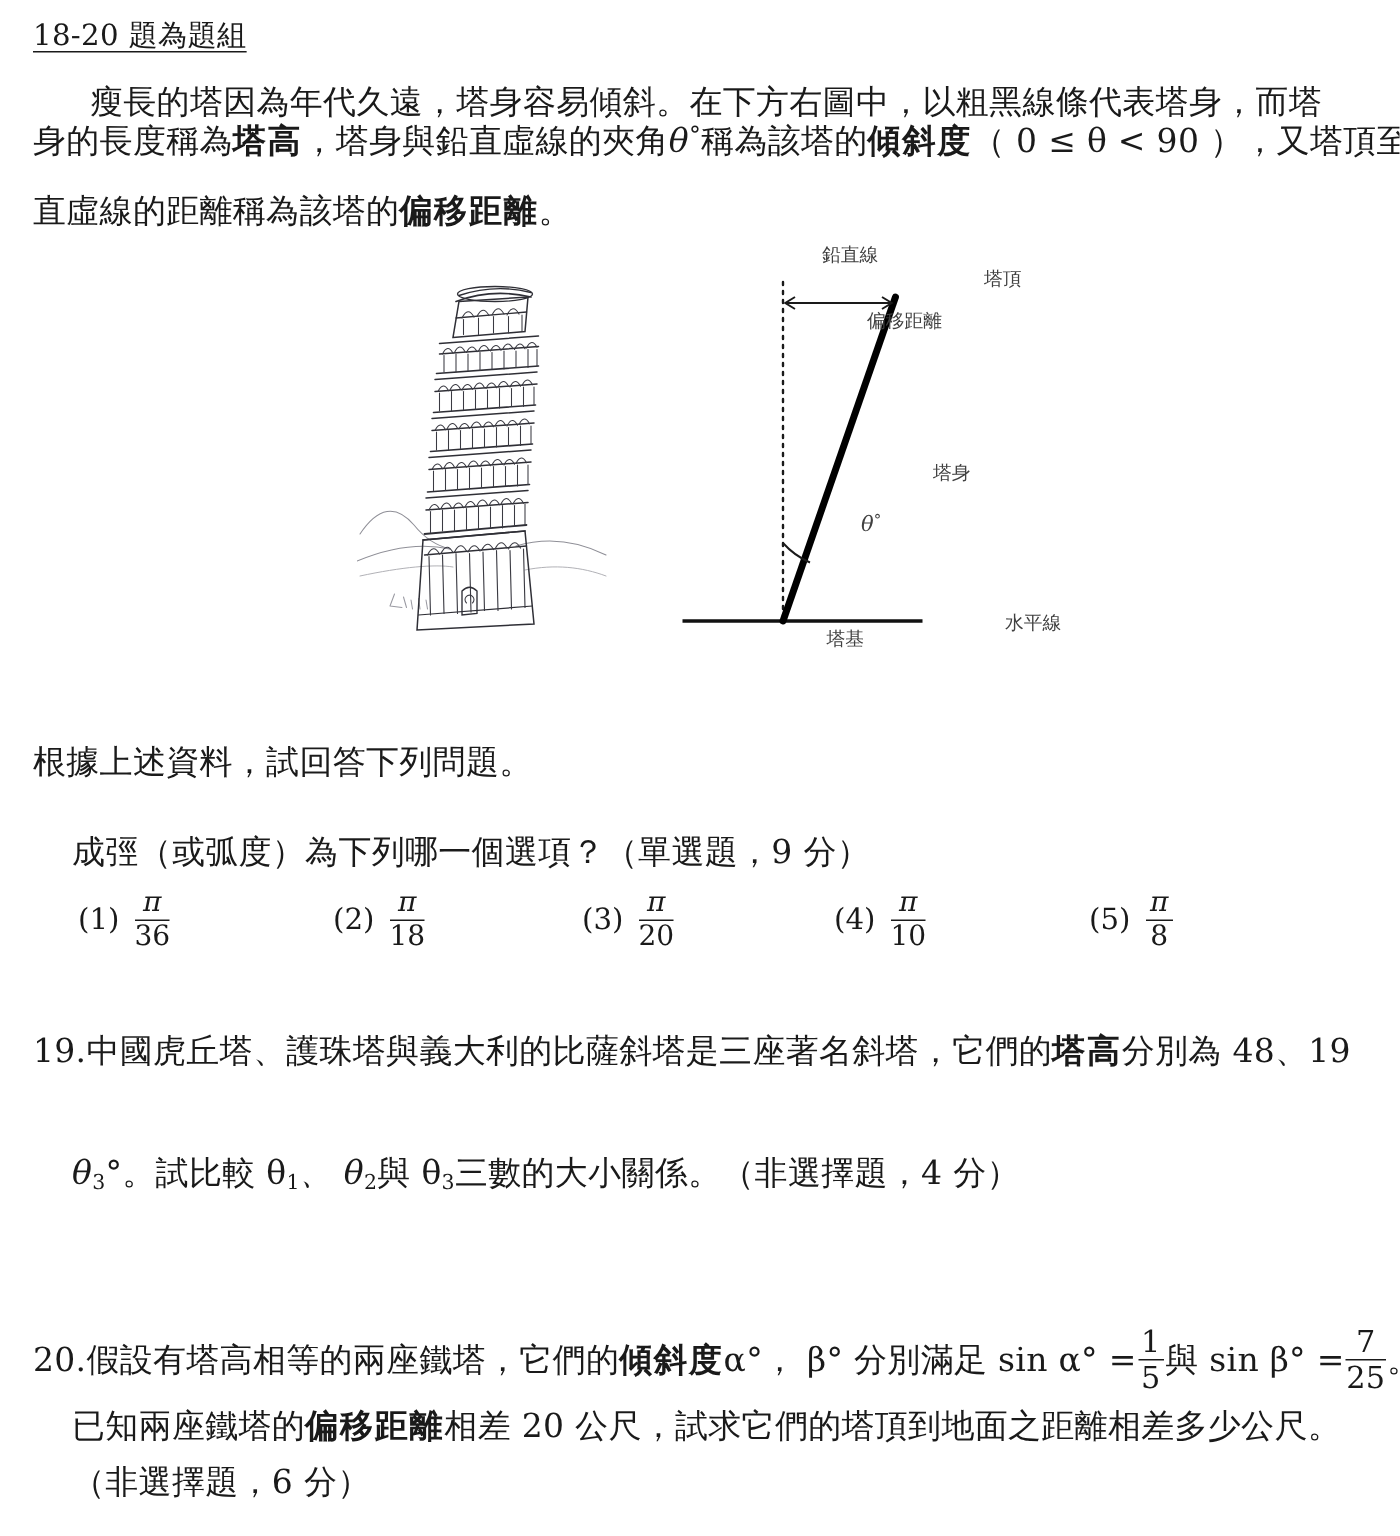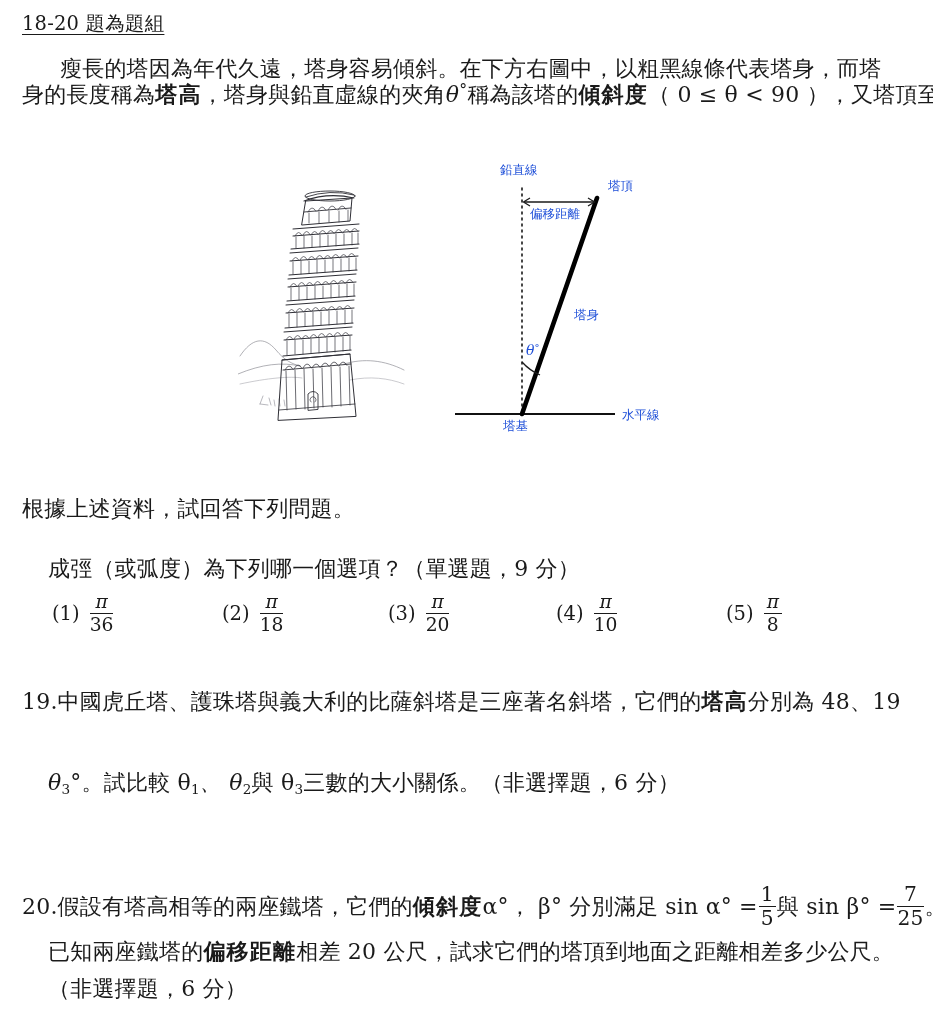--- a/index.html
+++ b/index.html
@@ -95,37 +95,41 @@
     position: absolute;
     left: 440px;
     top: 162px;
     width: 250px;
     height: 280px;
   }
   .diag-label {
     position: absolute;
     font-size: 12.5px;
     white-space: nowrap;
-    color: #1d4ed8;
+    color: #404040;
     font-family: "DejaVu Serif", "Liberation Serif", serif;
+    margin-left: 48px;
   }
 </style>
 </head>
 <body>
 
 <div class="page">
 
   <div class="line heading" style="left:22px; top:14px;">18-20 題為題組</div>
 
   <div class="line" style="left:60px; top:58px;">瘦長的塔因為年代久遠，塔身容易傾斜。在下方右圖中，以粗黑線條代表塔身，而塔</div>
 
   <div class="line" style="left:22px; top:82px;">
     <span>身的長度稱為</span><span class="bold">塔高</span><span>，塔身與鉛直虛線的夾角</span><span class="it">θ</span><sup class="deg">°</sup><span>稱為該塔的</span><span class="bold">傾斜度</span><span>（ 0 ≤ θ &lt; 90 ），又塔頂至鉛</span>
   </div>
 
+  <div class="line" style="left:22px; top:130px;">
+    <span>直虛線的距離稱為該塔的</span><span class="bold">偏移距離</span><span>。</span>
+  </div>
 
   <div id="pisa-figure">
     <svg width="168" height="240" viewBox="0 0 168 240" xmlns="http://www.w3.org/2000/svg">
       <g fill="none" stroke="#3a3a42" stroke-width="0.8" stroke-linecap="round">
 
         <path d="M2 168 C 14 150, 26 148, 38 162 C 46 172, 54 176, 62 178" stroke="#8f8f97" stroke-width="0.7"></path>
         <path d="M0 186 C 24 176, 44 174, 62 178" stroke="#8f8f97" stroke-width="0.7"></path>
         <path d="M106 176 C 126 170, 146 172, 166 182" stroke="#8f8f97" stroke-width="0.7"></path>
         <path d="M2 196 C 30 190, 52 188, 64 190" stroke="#a8a8ae" stroke-width="0.6"></path>
         <path d="M112 192 C 132 188, 150 190, 166 196" stroke="#a8a8ae" stroke-width="0.6"></path>
@@ -339,21 +343,21 @@
     <span class="tag">(4)</span><span class="frac"><span class="num it">π</span><span class="den">10</span></span>
   </div>
   <div class="opt" style="left:726px; top:592px;">
     <span class="tag">(5)</span><span class="frac"><span class="num it">π</span><span class="den">8</span></span>
   </div>
 
   <div class="line" style="left:22px; top:690px;">
     <span>19.</span><span>中國虎丘塔、護珠塔與義大利的比薩斜塔是三座著名斜塔，它們的</span><span class="bold">塔高</span><span>分別為 48、19</span>
   </div>
   <div class="line" style="left:48px; top:772px;">
-    <span class="it">θ</span><sub>3</sub><span>°。試比較 θ</span><sub>1</sub><span class="it">、 θ</span><sub>2</sub><span>與 θ</span><sub>3</sub><span>三數的大小關係。（非選擇題，6 分）</span>
+    <span class="it">θ</span><sub>3</sub><span>°。試比較 θ</span><sub>1</sub><span class="it">、 θ</span><sub>2</sub><span>與 θ</span><sub>3</sub><span>三數的大小關係。（非選擇題，4 分）</span>
   </div>
 
   <div class="line" style="left:22px; top:884px;">
     <span>20.</span><span>假設有塔高相等的兩座鐵塔，它們的</span><span class="bold">傾斜度</span><span>α°， β° 分別滿足 sin α° =</span><span class="frac-sm"><span class="num">1</span><span class="den">5</span></span><span>與 sin β° =</span><span class="frac-sm"><span class="num">7</span><span class="den">25</span></span><span>。</span>
   </div>
   <div class="line" style="left:48px; top:940px;">
     <span>已知兩座鐵塔的</span><span class="bold">偏移距離</span><span>相差 20 公尺，試求它們的塔頂到地面之距離相差多少公尺。</span>
   </div>
   <div class="line" style="left:48px; top:978px;">（非選擇題，6 分）</div>
 

